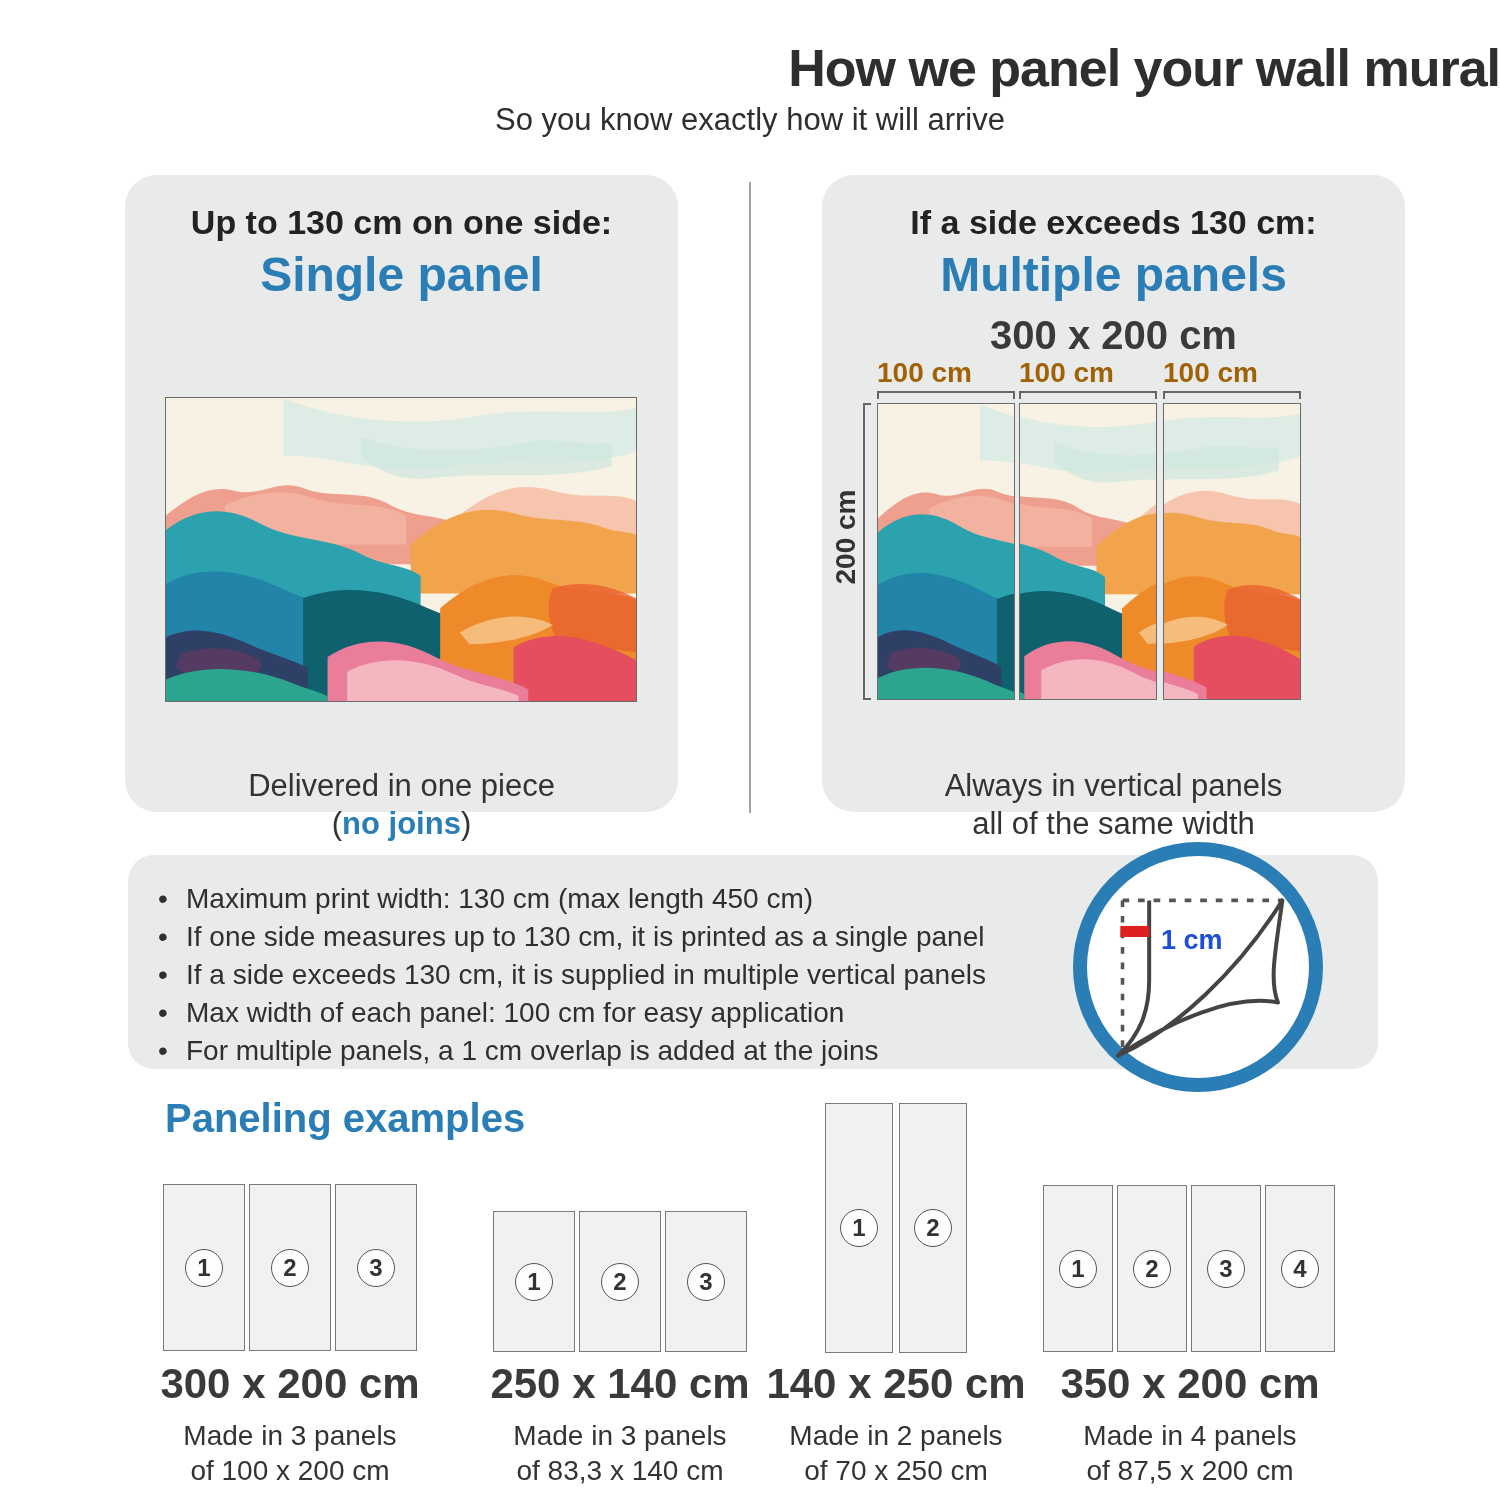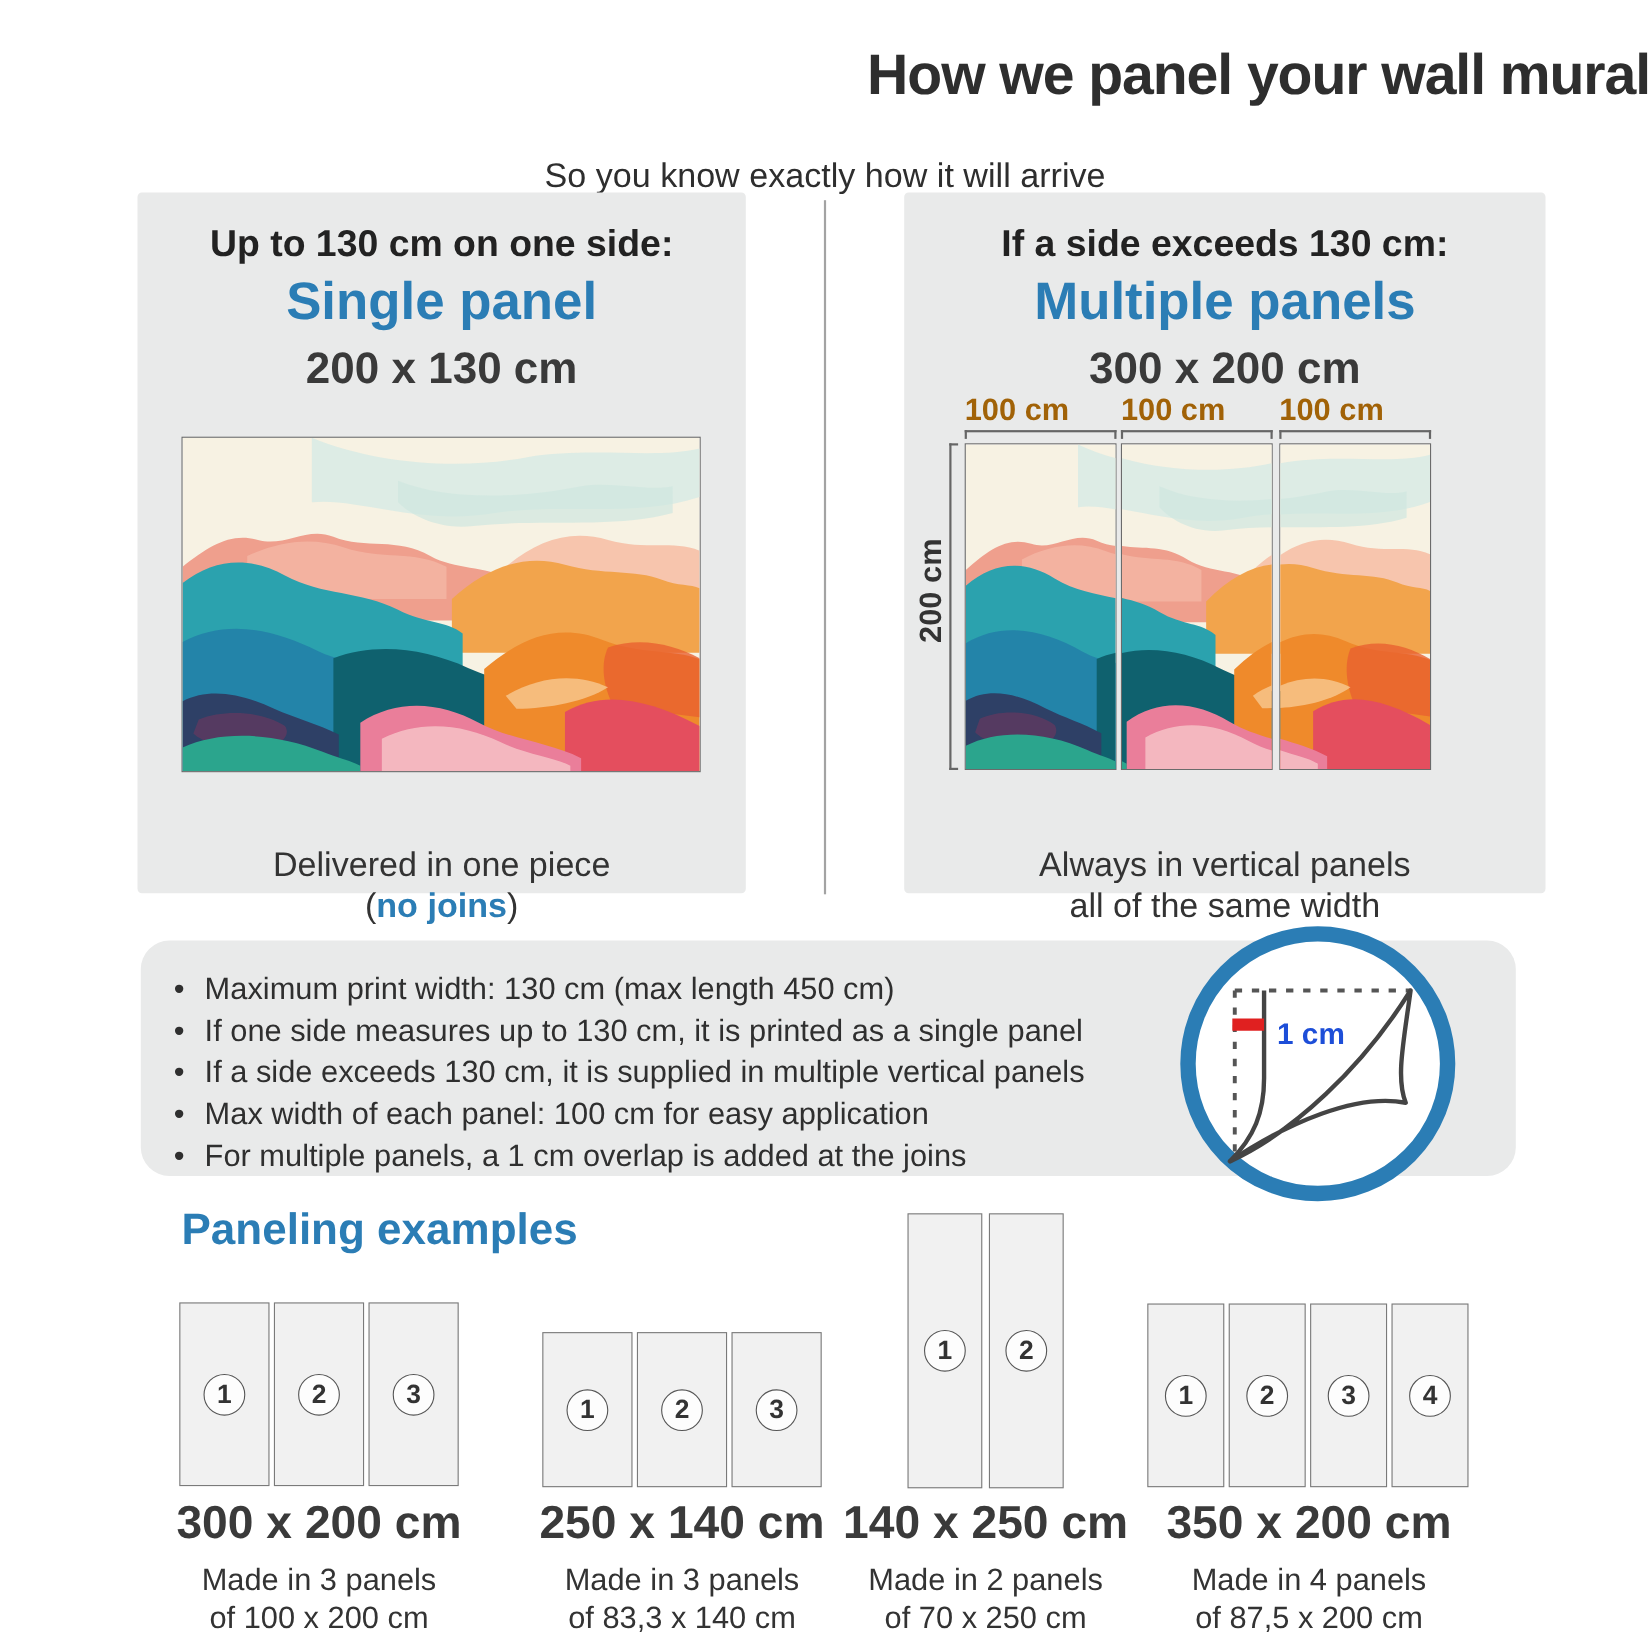--- a/index.html
+++ b/index.html
@@ -3,24 +3,24 @@
 <meta charset="utf-8">
 <style>
   html,body{margin:0;padding:0;background:#ffffff;}
   body{font-family:"Liberation Sans","DejaVu Sans",sans-serif;color:#333;}
   .canvas{position:relative;width:1500px;height:1500px;background:#fff;overflow:hidden;}
 
   
   .title{position:absolute;left:0;top:38px;width:1500px;text-align:right;
          font-size:52px;font-weight:bold;color:#2e2e2e;letter-spacing:-1px;}
   .subtitle{position:absolute;left:0;top:102px;width:1500px;text-align:center;
-            font-size:31px;color:#2e2e2e;margin-top:40px;}
-
-  
-  .card{position:absolute;top:175px;height:637px;background:#e9eaea;border-radius:4px;}
+            font-size:31px;color:#2e2e2e;}
+
+  
+  .card{position:absolute;top:175px;height:637px;background:#e9eaea;border-radius:32px;}
   .card-left{left:125px;width:553px;}
   .card-right{left:822px;width:583px;}
   .divider{position:absolute;left:749px;top:182px;width:2px;height:631px;background:#a3a3a3;}
 
   .card-condition{position:absolute;left:0;top:28px;width:100%;text-align:center;
                   font-size:34px;font-weight:bold;color:#222;}
   .card-heading{position:absolute;left:0;top:72px;width:100%;text-align:center;
                 font-size:48px;font-weight:bold;color:#2b7db5;}
   .card-size{position:absolute;left:0;top:138px;width:100%;text-align:center;
              font-size:40px;font-weight:bold;color:#3a3a3a;}
@@ -113,21 +113,20 @@
 </svg>
 
 <div class="canvas">
 
   <div class="title">How we panel your wall mural</div>
   <div class="subtitle">So you know exactly how it will arrive</div>
 
   <div class="card card-left">
     <div class="card-condition">Up to 130 cm on one side:</div>
     <div class="card-heading">Single panel</div>
-    <div class="card-size">200 x 130 cm</div>
     <div class="mural-frame">
       <svg viewBox="0 0 480 310" preserveAspectRatio="none">
           <use href="#muralArt"></use>
         </svg>
     </div>
     <div class="card-caption cap1">Delivered in one piece</div>
     <div class="card-caption cap2"><span>(</span><span class="cap-highlight">no joins</span><span>)</span></div>
   </div>
 
   <div class="divider"></div>

